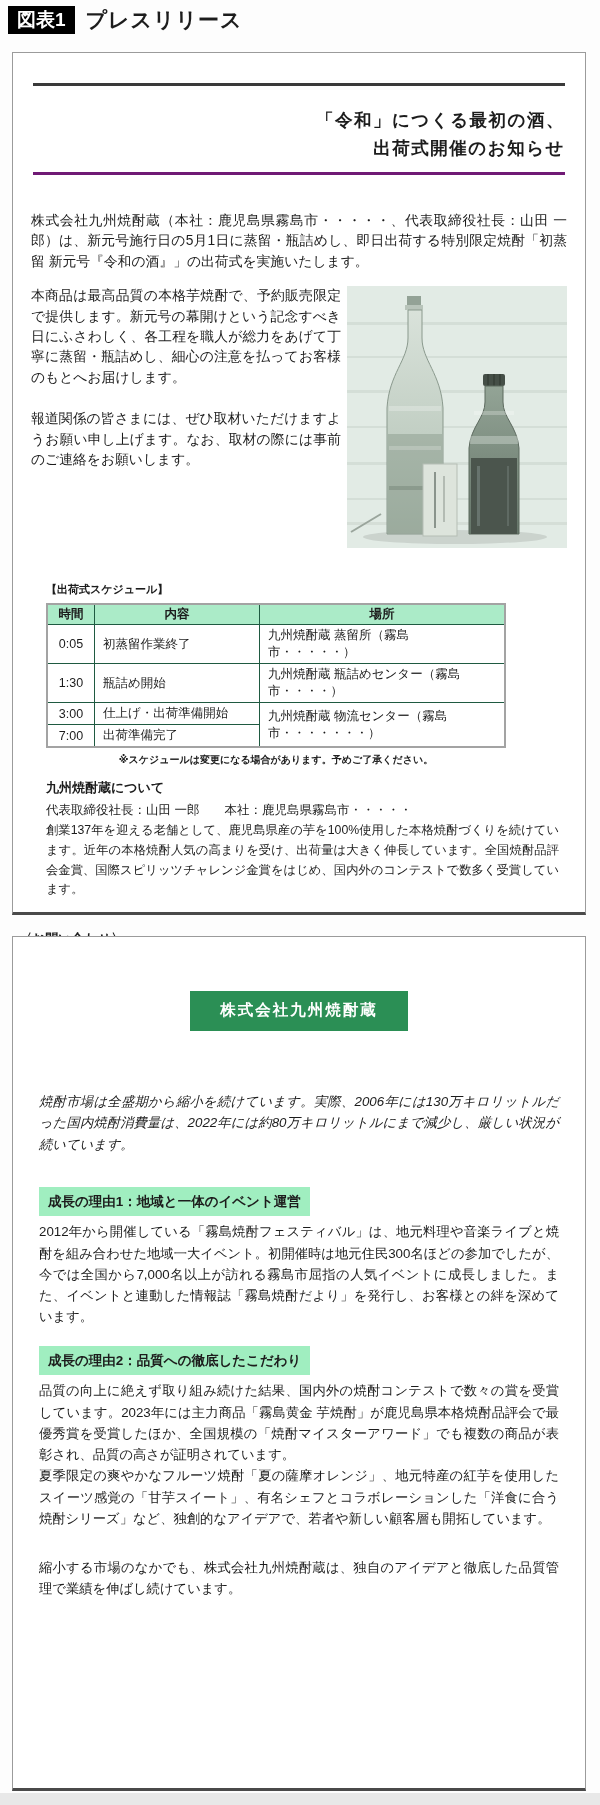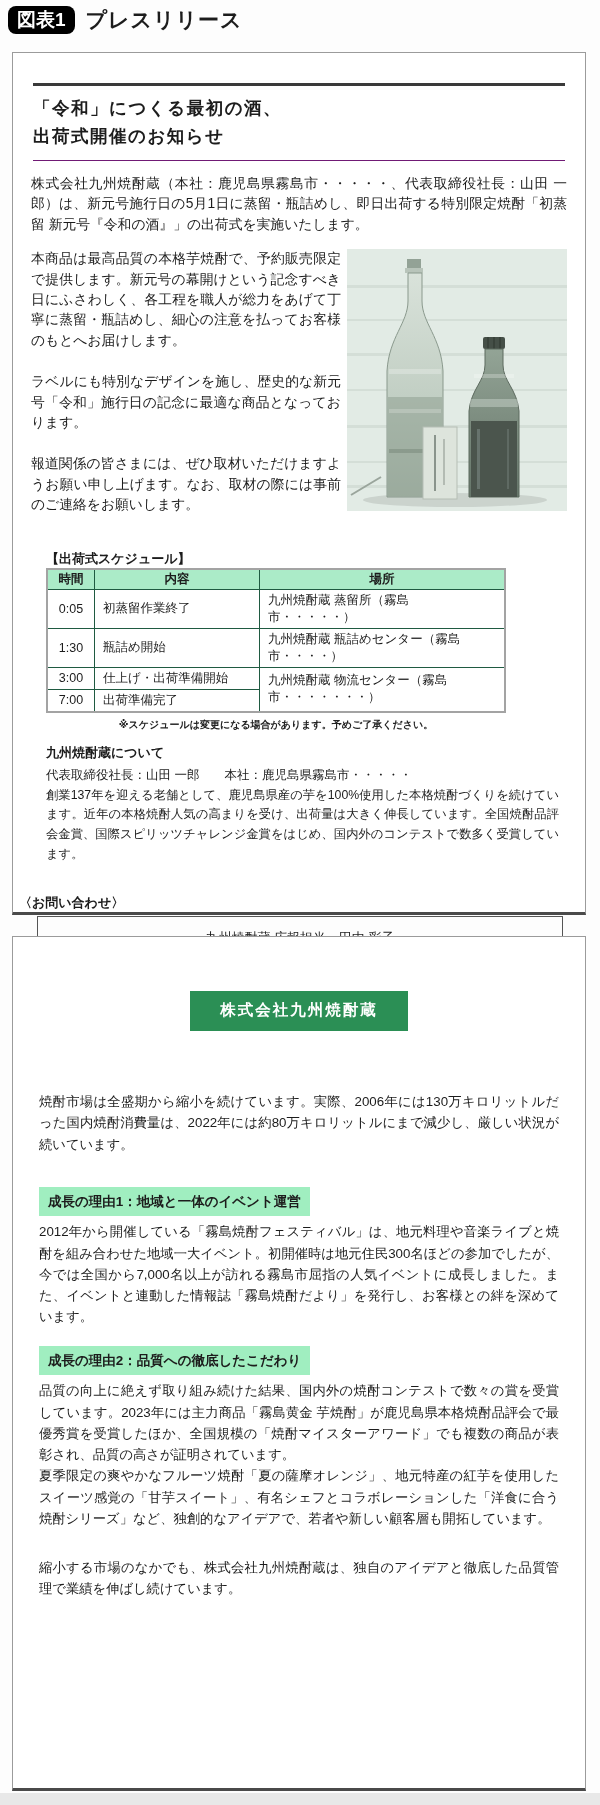--- a/index.html
+++ b/index.html
@@ -4,48 +4,48 @@
 <style>
   html,body { margin:0; padding:0; }
   body {
     width:600px; height:1805px; position:relative;
     background:#fdfdfd; color:#1c1c1c;
     font-family:"Liberation Sans","DejaVu Sans",sans-serif;
     -webkit-font-smoothing:antialiased;
   }
   
   .fig-header { position:absolute; top:6px; left:8px; display:flex; align-items:center; gap:11px; }
-  .fig-chip { background:#000; color:#fff; font-weight:bold; font-size:19px; padding:4px 9px 5px; line-height:1;border-radius:8px; }
+  .fig-chip { background:#000; color:#fff; font-weight:bold; font-size:19px; padding:4px 9px 5px; line-height:1; }
   .fig-title { font-size:21px; font-weight:bold; letter-spacing:1px; }
 
   
   .panel {
     position:absolute; left:12px; width:574px; background:#fff;
     border:1px solid #9b9b9b; border-bottom:3px solid #4a4a4a; box-sizing:border-box;
   }
   .panel1 { top:52px; height:863px; }
   .panel2 { top:936px; height:855px; }
 
   
   .title-block {
-    margin:30px 20px 0; border-top:3px solid #3a3a3a; border-bottom:1px solid #701a75;
-    padding:8px 0 10px; text-align:left;
+    margin:30px 20px 0; border-top:3px solid #3a3a3a; border-bottom:3px solid #701a75;
+    padding:20px 0 10px; text-align:right;
   }
   .title-line { font-size:17.5px; font-weight:bold; line-height:1.6; letter-spacing:1.5px; }
 
-  .lead { margin:13px 18px 0; font-size:13.8px; line-height:1.48; text-align:justify; }
+  .lead { margin:36px 18px 0; font-size:13.8px; line-height:1.48; text-align:justify; }
 
   .cols { margin:14px 18px 0; display:flex; gap:6px; }
   .col-text { flex:1; font-size:13.8px; line-height:1.48; text-align:justify; }
   .col-text p { margin:0 0 21px; }
   .col-text p:last-child { margin-bottom:0; }
   .photo { width:220px; height:262px; flex:none; display:block; }
 
   .schedule { margin:34px 26px 0 33px; }
-  .schedule-label { font-size:13px; font-weight:bold; }
+  .schedule-label { font-size:11px; font-weight:bold; margin-bottom:6px; }
   .schedule table { border-collapse:collapse; width:460px; font-size:12.5px; border:2px solid #a3a3a3; }
   .schedule th, .schedule td { border:1px solid #1f5a41; padding:2px 8px; }
   .schedule th { background:#abebc8; font-weight:bold; text-align:center; padding:1px 8px; }
   .schedule td.time { text-align:center; width:38px; padding:2px 4px; }
   .schedule td.content { width:148px; }
   .schedule-note { width:460px; text-align:center; font-size:10px; font-weight:bold; margin-top:5px; color:#222; }
 
   .about { margin:12px 26px 0 33px; }
   .about-heading { font-size:13px; font-weight:bold; }
   .about-line1 { font-size:12.5px; margin-top:5px; }
@@ -56,21 +56,21 @@
     margin:4px 22px 0 24px; border:1px solid #555; padding:9px 8px 11px;
     text-align:center; font-size:13px; line-height:1.9;
   }
 
   
   .badge {
     margin:54px auto 0; width:fit-content; background:#2b8f55; color:#ffffff;
     font-weight:bold; font-size:15.5px; padding:9px 30px 10px; letter-spacing:2px;
   }
   .profile-body { margin:60px 26px 0; font-size:13.3px; line-height:1.6; text-align:justify; }
-  .profile-body p.intro { margin:0 0 14px; }
+  .profile-body p.intro { margin:0 0 14px;font-style:italic; }
   .sec-head {
     display:inline-block; background:#a0eec0; font-weight:bold; font-size:13.5px;
     padding:4px 9px; margin:18px 0 5px;
   }
   .sec-body { margin:0; }
   .closing { margin-top:28px; }
 
   .page-bottom-strip { position:absolute; left:0; top:1793px; width:600px; height:12px; background:#e8e8e8; }
 </style>
 </head>
@@ -86,21 +86,20 @@
   <div class="title-block">
     <div class="title-line">「令和」につくる最初の酒、</div>
     <div class="title-line">出荷式開催のお知らせ</div>
   </div>
 
   <div class="lead">株式会社九州焼酎蔵（本社：鹿児島県霧島市・・・・・、代表取締役社長：山田 一郎）は、新元号施行日の5月1日に蒸留・瓶詰めし、即日出荷する特別限定焼酎「初蒸留 新元号『令和の酒』」の出荷式を実施いたします。</div>
 
   <div class="cols">
     <div class="col-text">
       <p>本商品は最高品質の本格芋焼酎で、予約販売限定で提供します。新元号の幕開けという記念すべき日にふさわしく、各工程を職人が総力をあげて丁寧に蒸留・瓶詰めし、細心の注意を払ってお客様のもとへお届けします。</p>
-      <p>ラベルにも特別なデザインを施し、歴史的な新元号「令和」施行日の記念に最適な商品となっております。</p>
       <p>報道関係の皆さまには、ぜひ取材いただけますようお願い申し上げます。なお、取材の際には事前のご連絡をお願いします。</p>
     </div>
     <svg class="photo" viewBox="0 0 220 262" role="img">
       <defs>
         <linearGradient id="g1" x1="0" y1="0" x2="0" y2="1">
           <stop offset="0" stop-color="#d9e2da"></stop>
             <stop offset="0.55" stop-color="#c2cfc4"></stop>
             <stop offset="1" stop-color="#a9b8ac"></stop>
         </linearGradient>
         <linearGradient id="g2" x1="0" y1="0" x2="0" y2="1">

